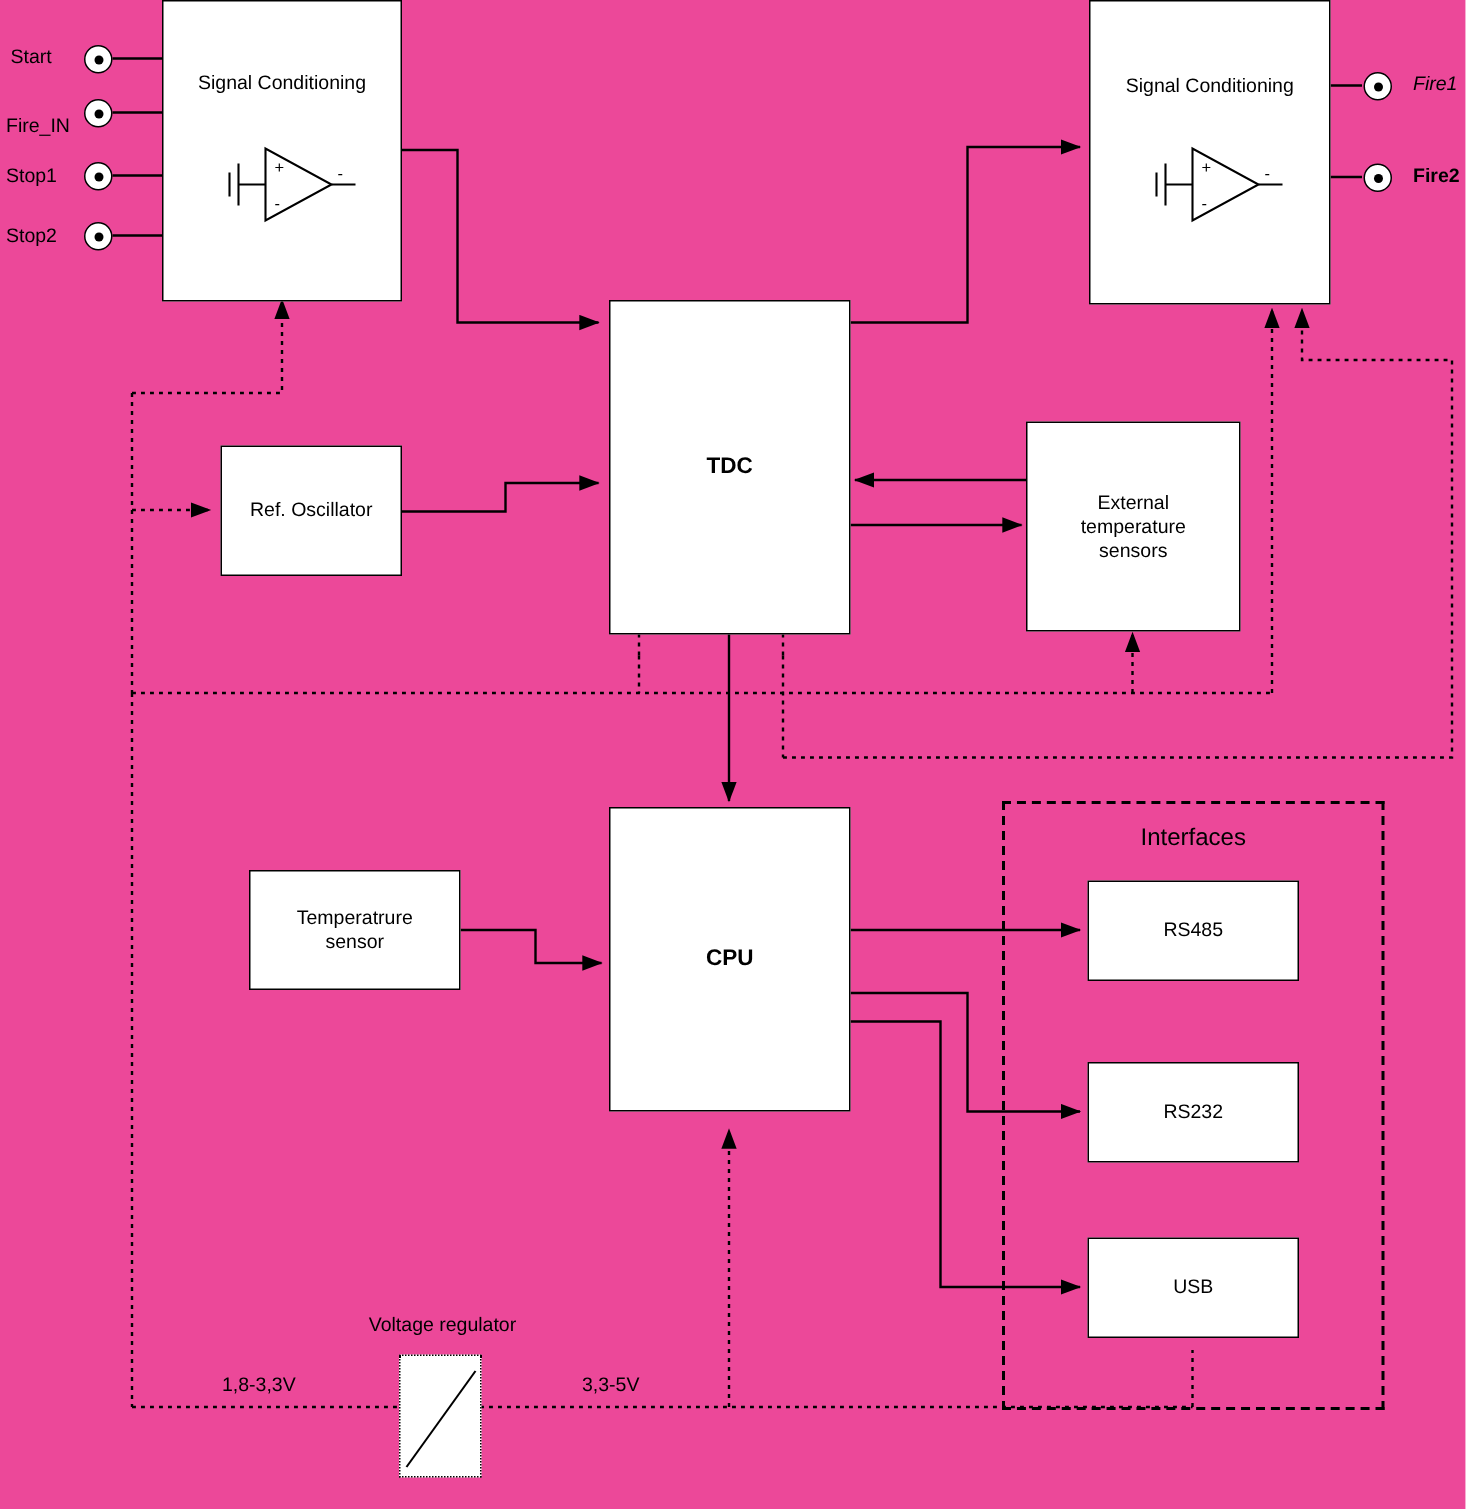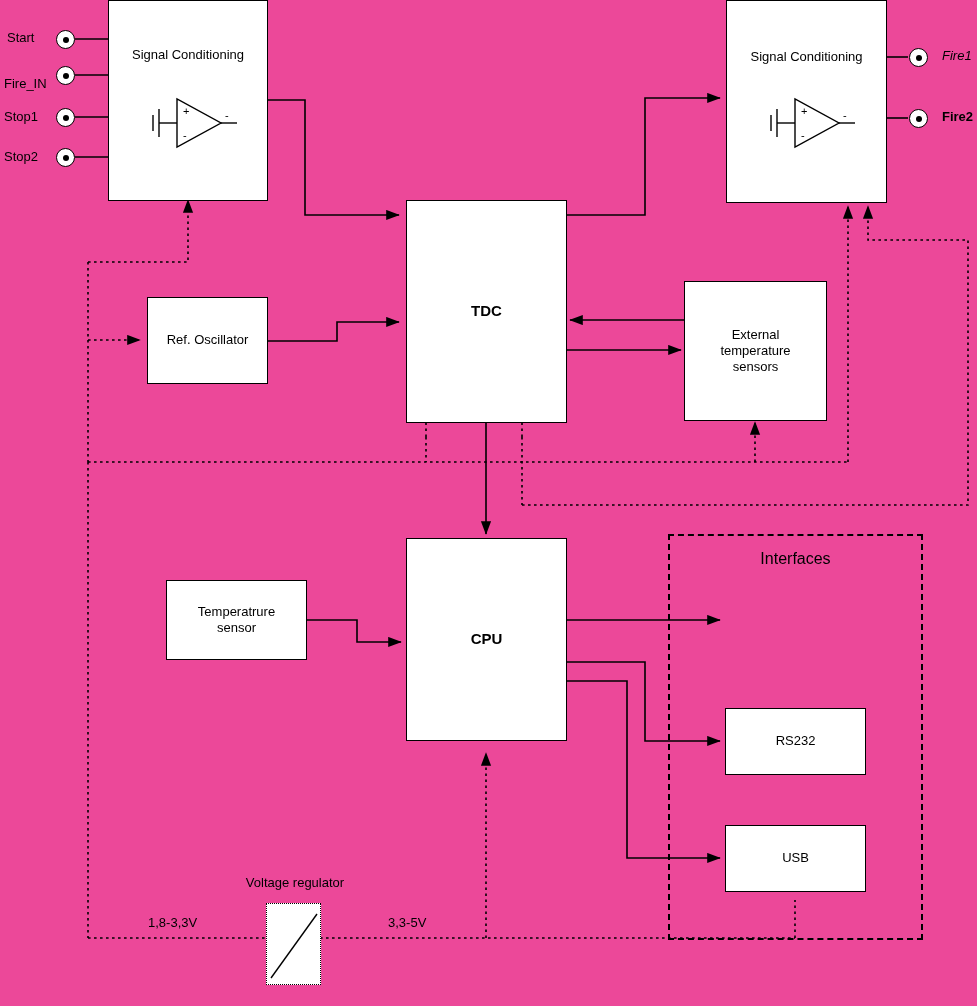--- a/index.html
+++ b/index.html
@@ -224,20 +224,23 @@
   </div>
 
   <div class="box" style="left:166px; top:580px; width:141px; height:80px; white-space:pre-line;">
     <span>Temperatrure
 sensor</span>
   </div>
 
   <div class="dashed-group" style="left:668px; top:534px; width:255px; height:406px;"></div>
   <div class="label center" style="left:668px; top:550px; width:255px; font-size:16px;">Interfaces</div>
 
+  <div class="box" style="left:725px; top:587px; width:141px; height:67px;">
+    <span>RS485</span>
+  </div>
   <div class="box" style="left:725px; top:708px; width:141px; height:67px;">
     <span>RS232</span>
   </div>
   <div class="box" style="left:725px; top:825px; width:141px; height:67px;">
     <span>USB</span>
   </div>
 
   <div class="label center" style="left:205px; top:875px; width:180px;">Voltage regulator</div>
   <div class="regulator" style="left:266px; top:903px; width:55px; height:82px;">
     <svg width="55" height="82">

